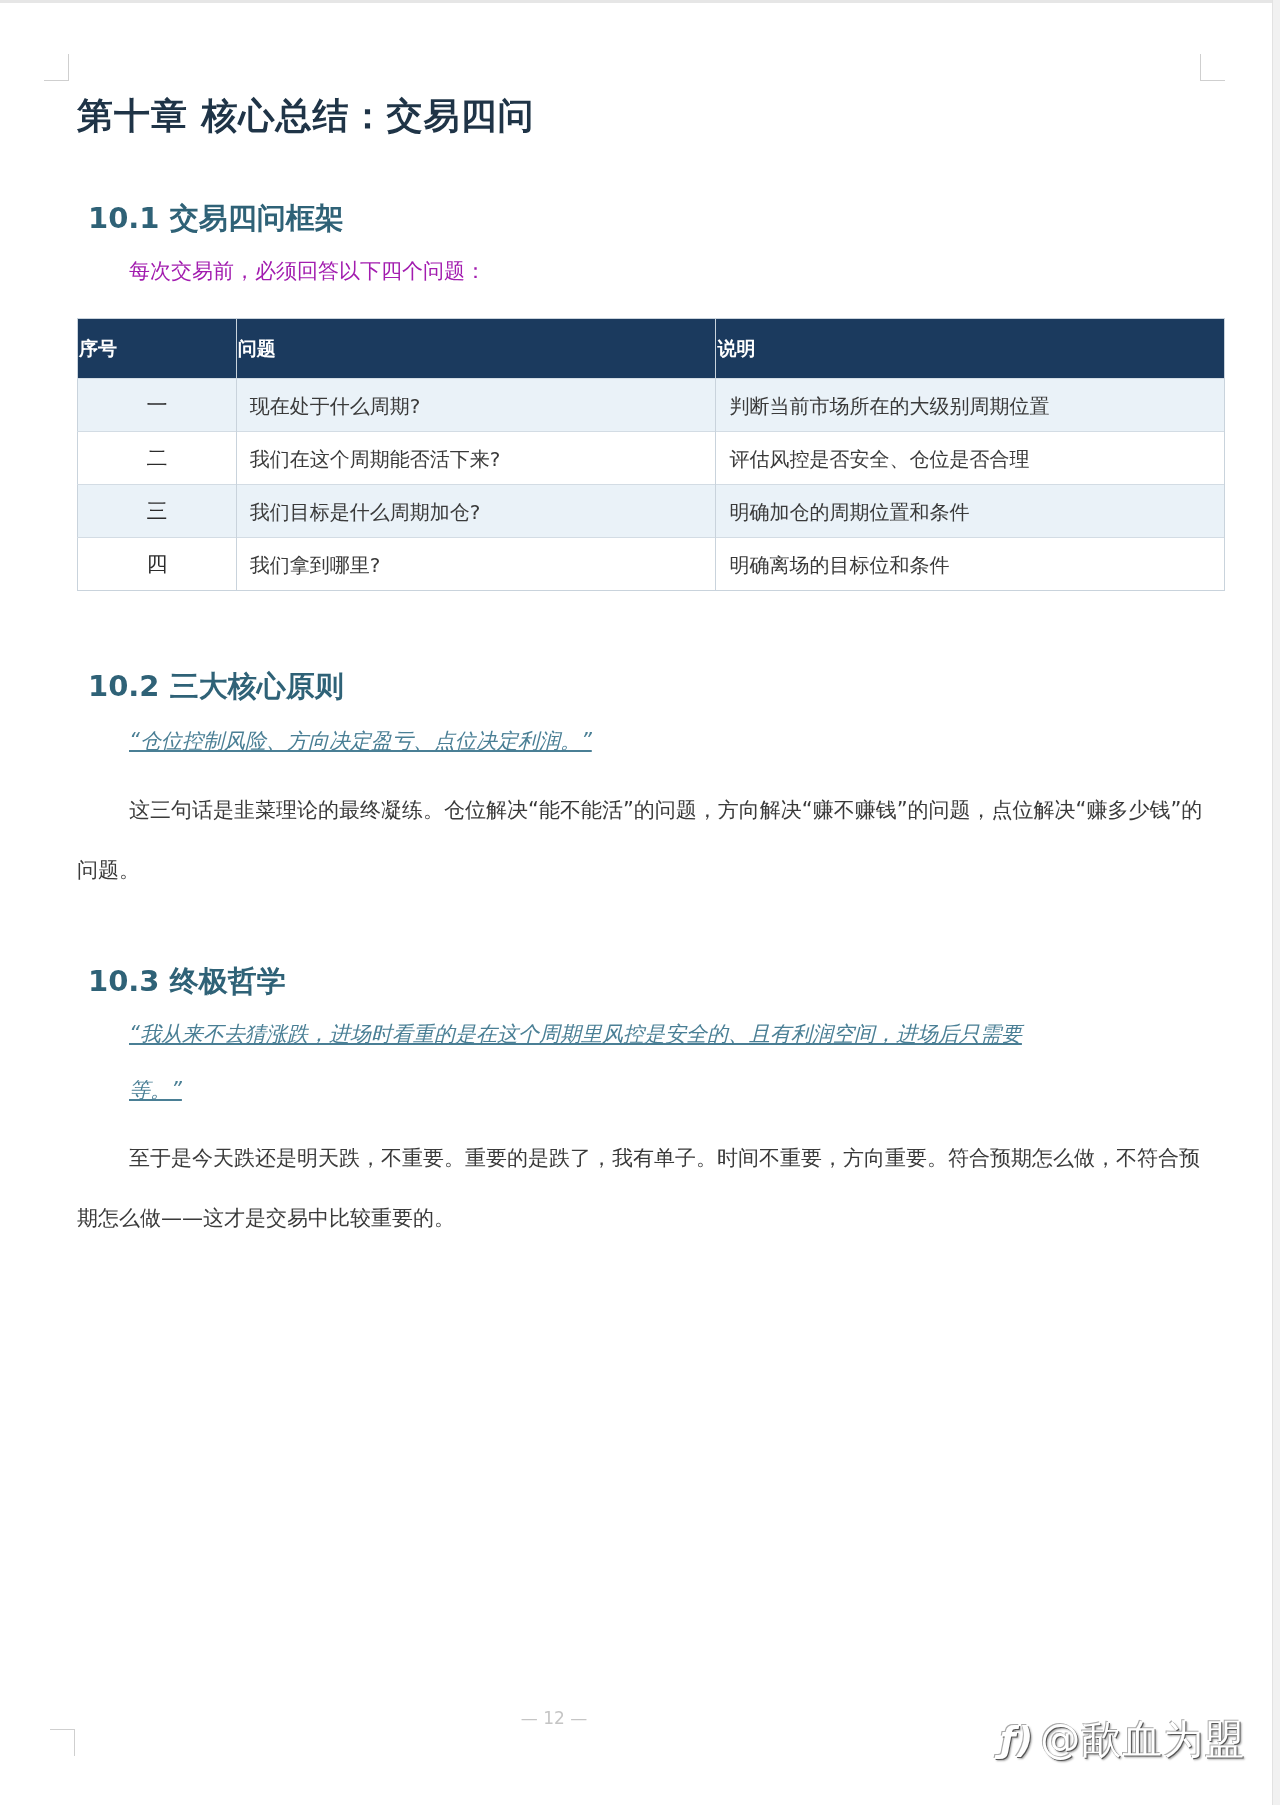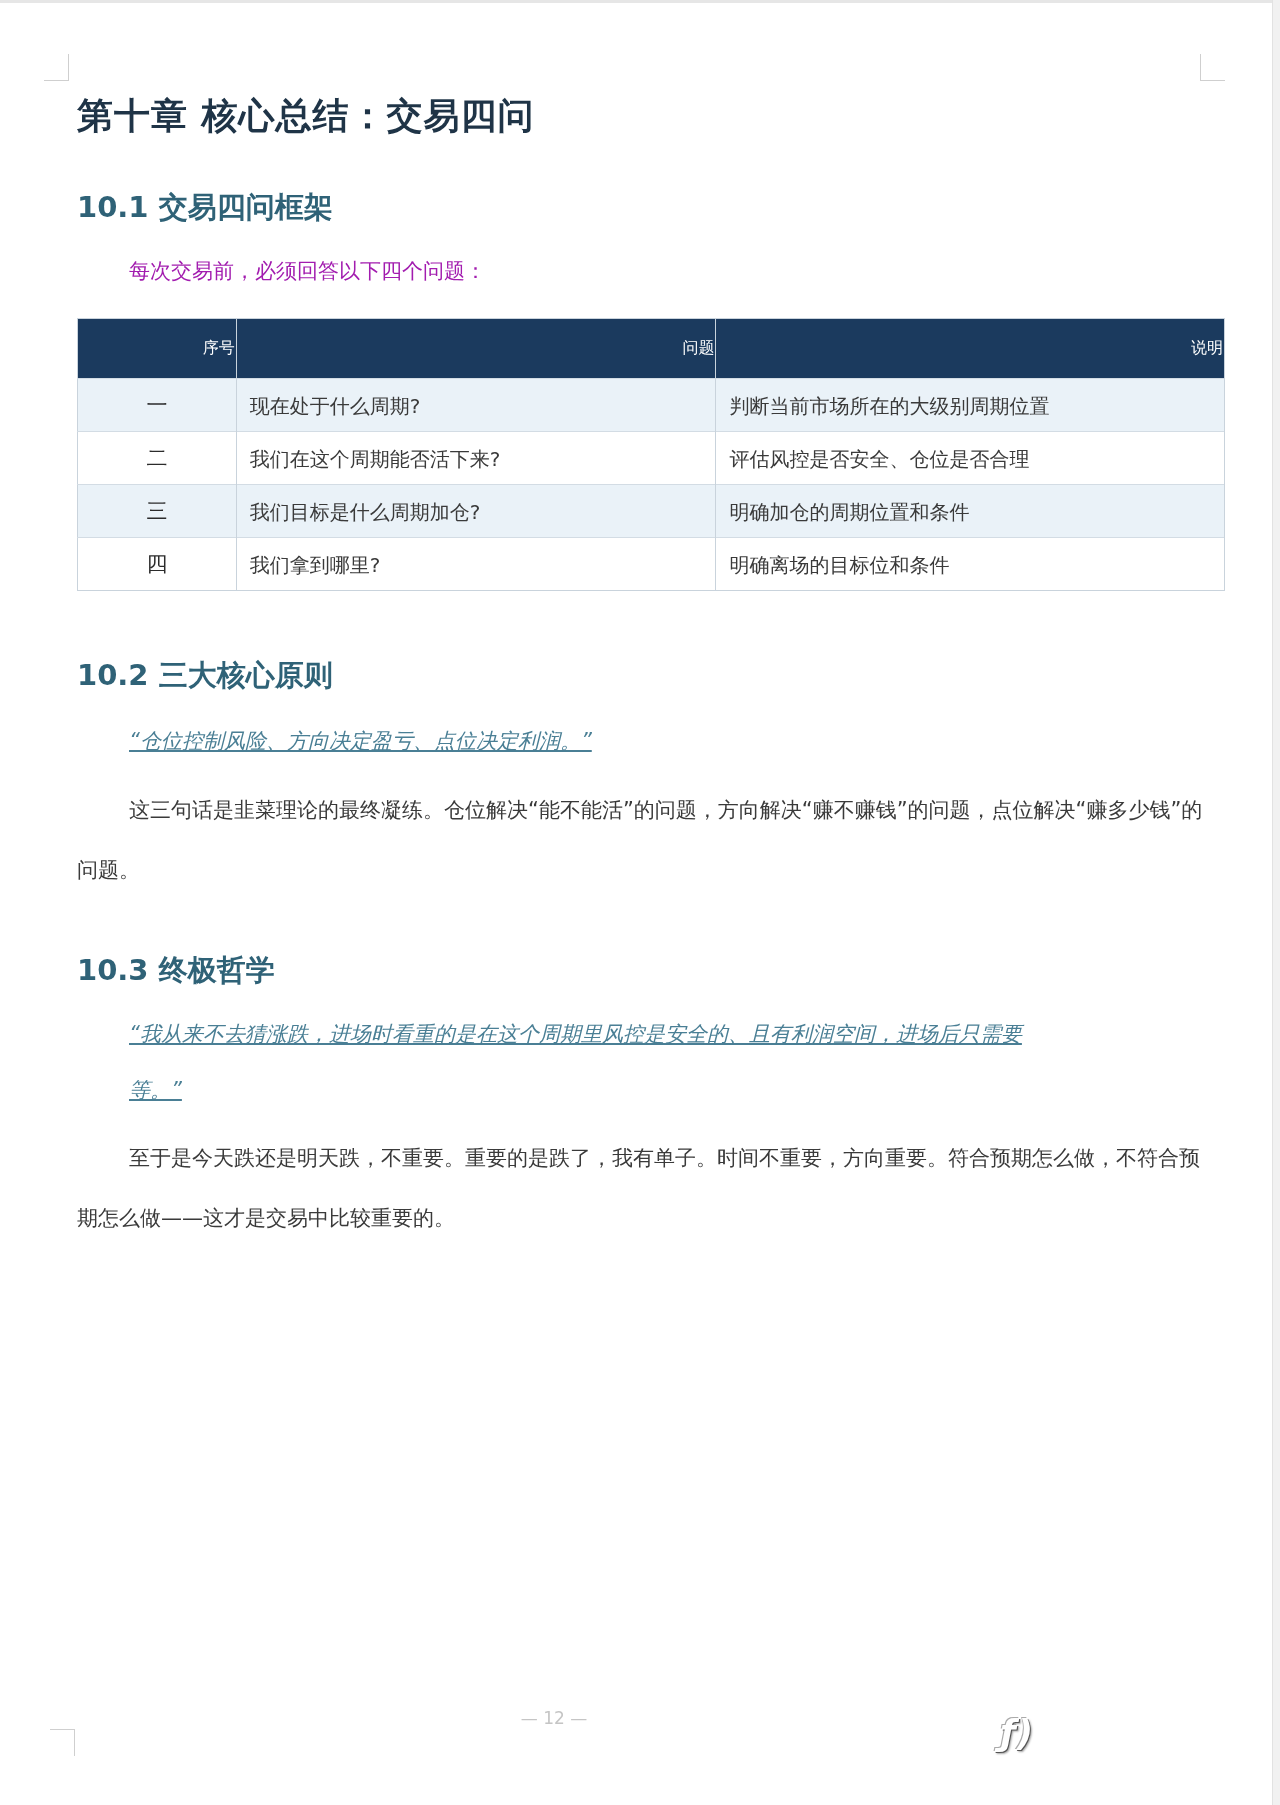--- a/index.html
+++ b/index.html
@@ -33,39 +33,39 @@
 
     .page-title {
       position: absolute; left: 77px; top: 92px;
       font-size: 36px; font-weight: bold; color: #1f3447;
       letter-spacing: 1px;
       margin: 0;
     }
     .section-heading {
       position: absolute; left: 77px;
       font-size: 29px; font-weight: bold; color: #2f6277;
-      margin: 0;
+      margin: 11px;
     }
     .intro-text {
       position: absolute; left: 129px; top: 257px;
       font-size: 21px; color: #a21caf;
     }
 
     table.framework {
       position: absolute; left: 77px; top: 318px;
       width: 1148px;
       border-collapse: collapse;
       font-size: 20px;
       border: 1.5px solid #c9d3dc;
     }
     table.framework th {
       background: #1b3a5e; color: #ffffff;
-      font-weight: normal; height: 57px; text-align: right;
+      font-weight: bold; height: 57px; text-align: left;
       border-right: 1.5px solid #c9d3dc;
-      font-size: 16px;
+      font-size: 19px;
     }
     table.framework td {
       height: 50px; color: #3a3a3a;
       border-top: 1.5px solid #d3dce4;
       border-right: 1.5px solid #c9d3dc;
       padding: 2px 0 0 13px;
     }
     table.framework td.num {
       text-align: center; padding: 0; color: #2b2b2b; font-size: 21px;
     }
@@ -159,13 +159,14 @@
 
 <h2 class="section-heading" style="top:951px;">10.3 终极哲学</h2>
 <div class="quote" style="top:1020px;">“我从来不去猜涨跌，进场时看重的是在这个周期里风控是安全的、且有利润空间，进场后只需要</div>
 <div class="quote" style="top:1076px;">等。”</div>
 <p class="para" style="top:1128px;">至于是今天跌还是明天跌，不重要。重要的是跌了，我有单子。时间不重要，方向重要。符合预期怎么做，不符合预期怎么做——这才是交易中比较重要的。</p>
 
 <div class="page-number">— 12 —</div>
 
 <div class="watermark">
   <span class="logo">ƒ)</span>
+  <span>@歃血为盟</span>
 </div>
 
 </body></html>

